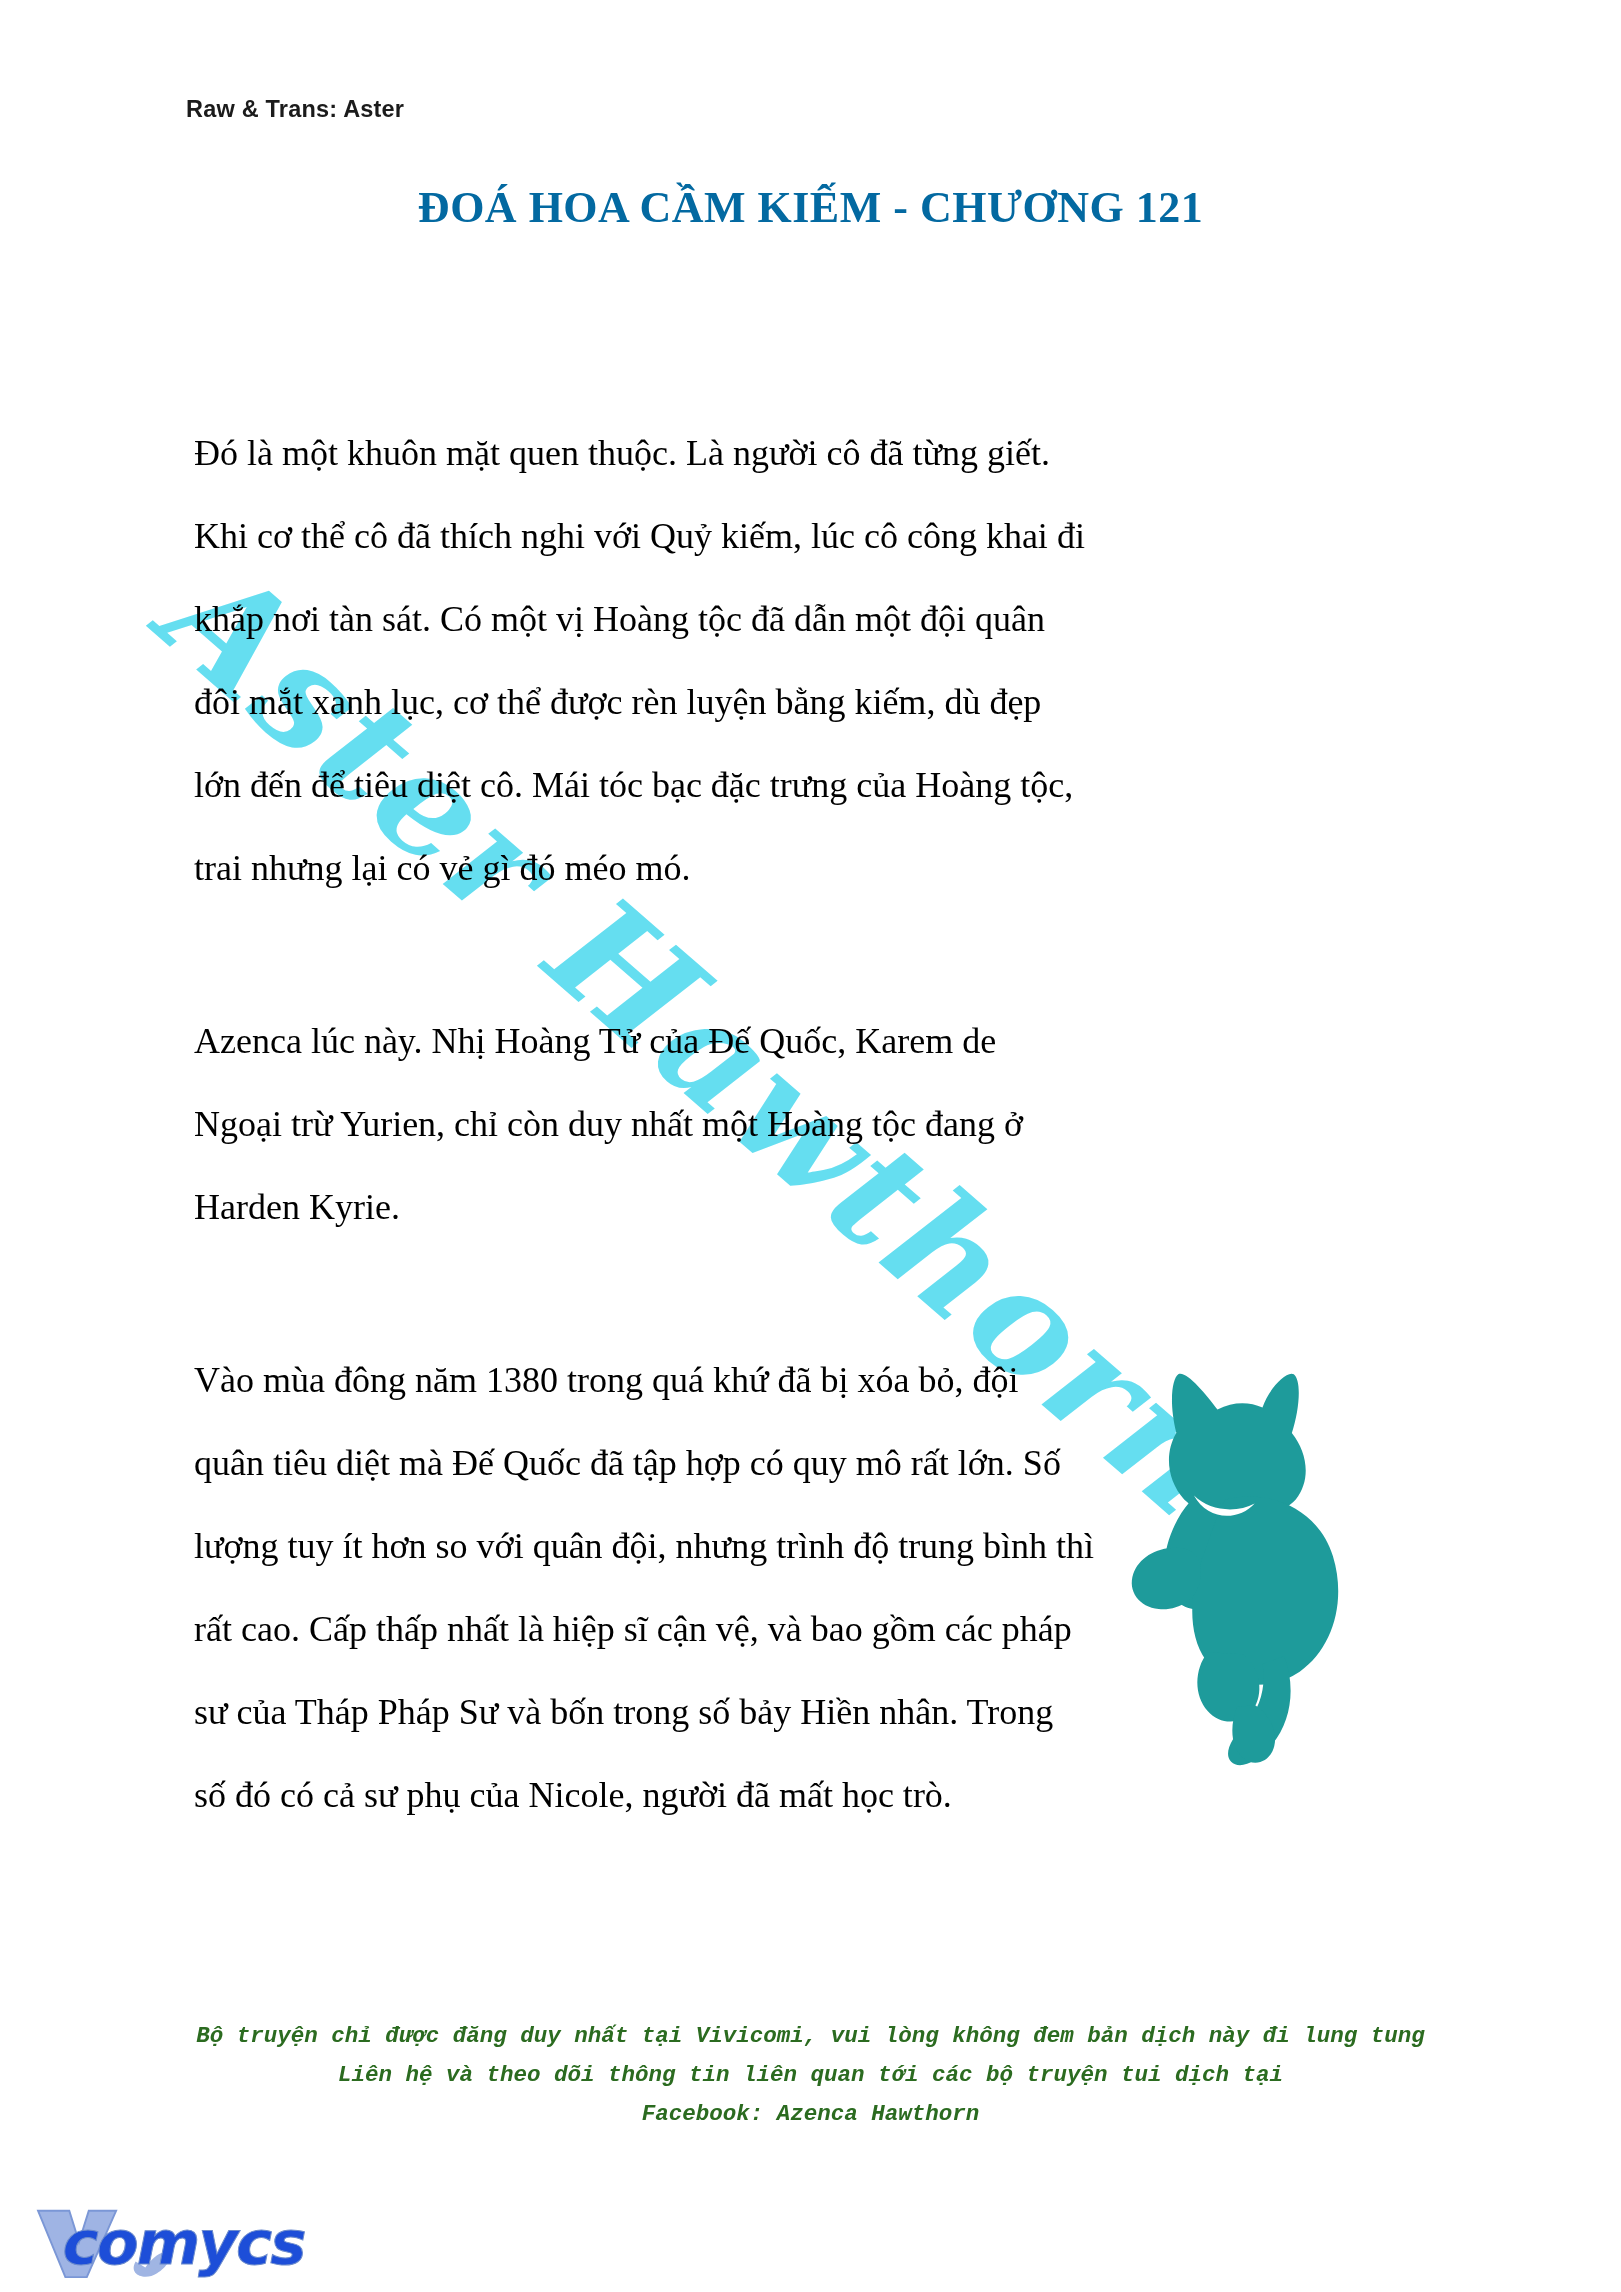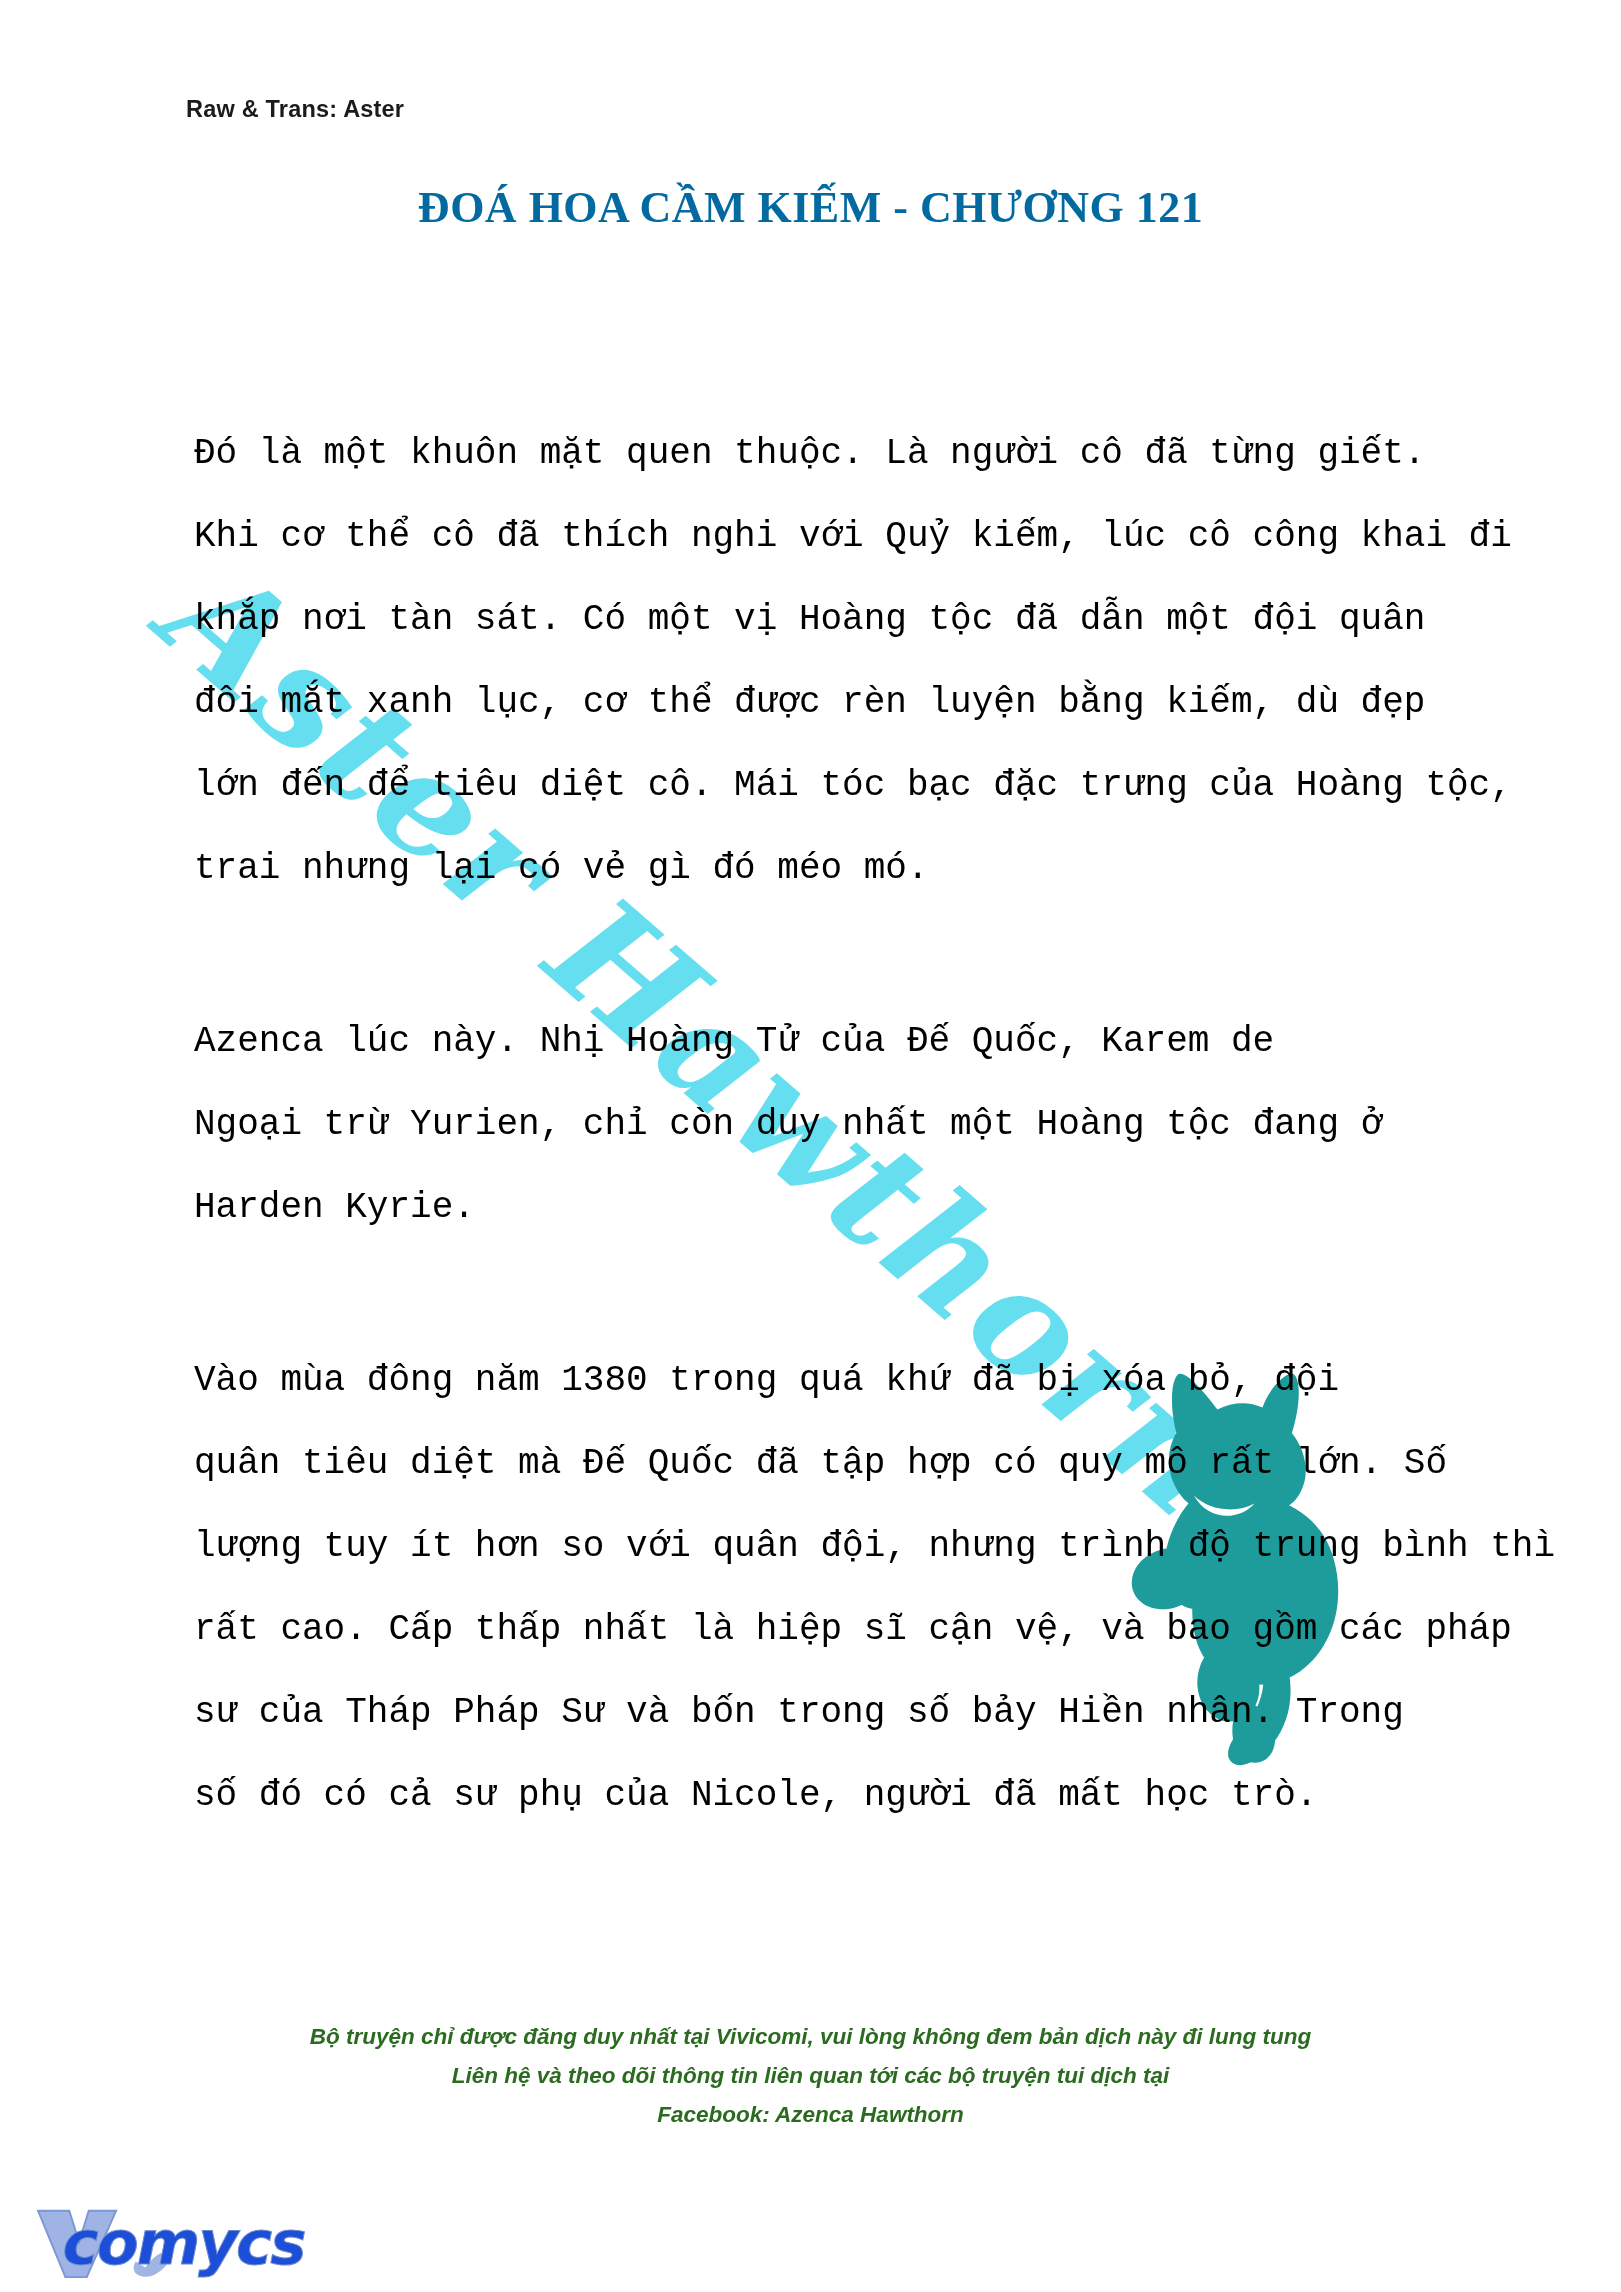--- a/index.html
+++ b/index.html
@@ -50,21 +50,20 @@
     left: 194px;
     top: 412px;
     width: 1245px;
     font-size: 36px;
     line-height: 83px;
     color: #000000;
     z-index: 3;
   }
   .para {
     margin: 0 0 90px 0;
-    font-family: Liberation Mono, monospace;
   }
   .para:last-child { margin-bottom: 0; }
   .ln { display: block; white-space: nowrap; }
 
   
   #watermark-aster-hawthorn {
     position: absolute;
     left: 245px;
     top: 529px;
     width: 980px;
@@ -93,21 +92,21 @@
     pointer-events: none;
   }
 
   
   #footer-note {
     position: absolute;
     left: 0;
     top: 2017px;
     width: 1621px;
     text-align: center;
-    font-family: Liberation Sans, sans-serif;
+    font-family: Liberation Mono, monospace;
     font-style: italic;
     font-weight: bold;
     font-size: 22.5px;
     line-height: 39px;
     color: #2b6b20;
   }
   #footer-note .fl { display: block; white-space: nowrap; }
 
   
   #vcomycs-logo {

